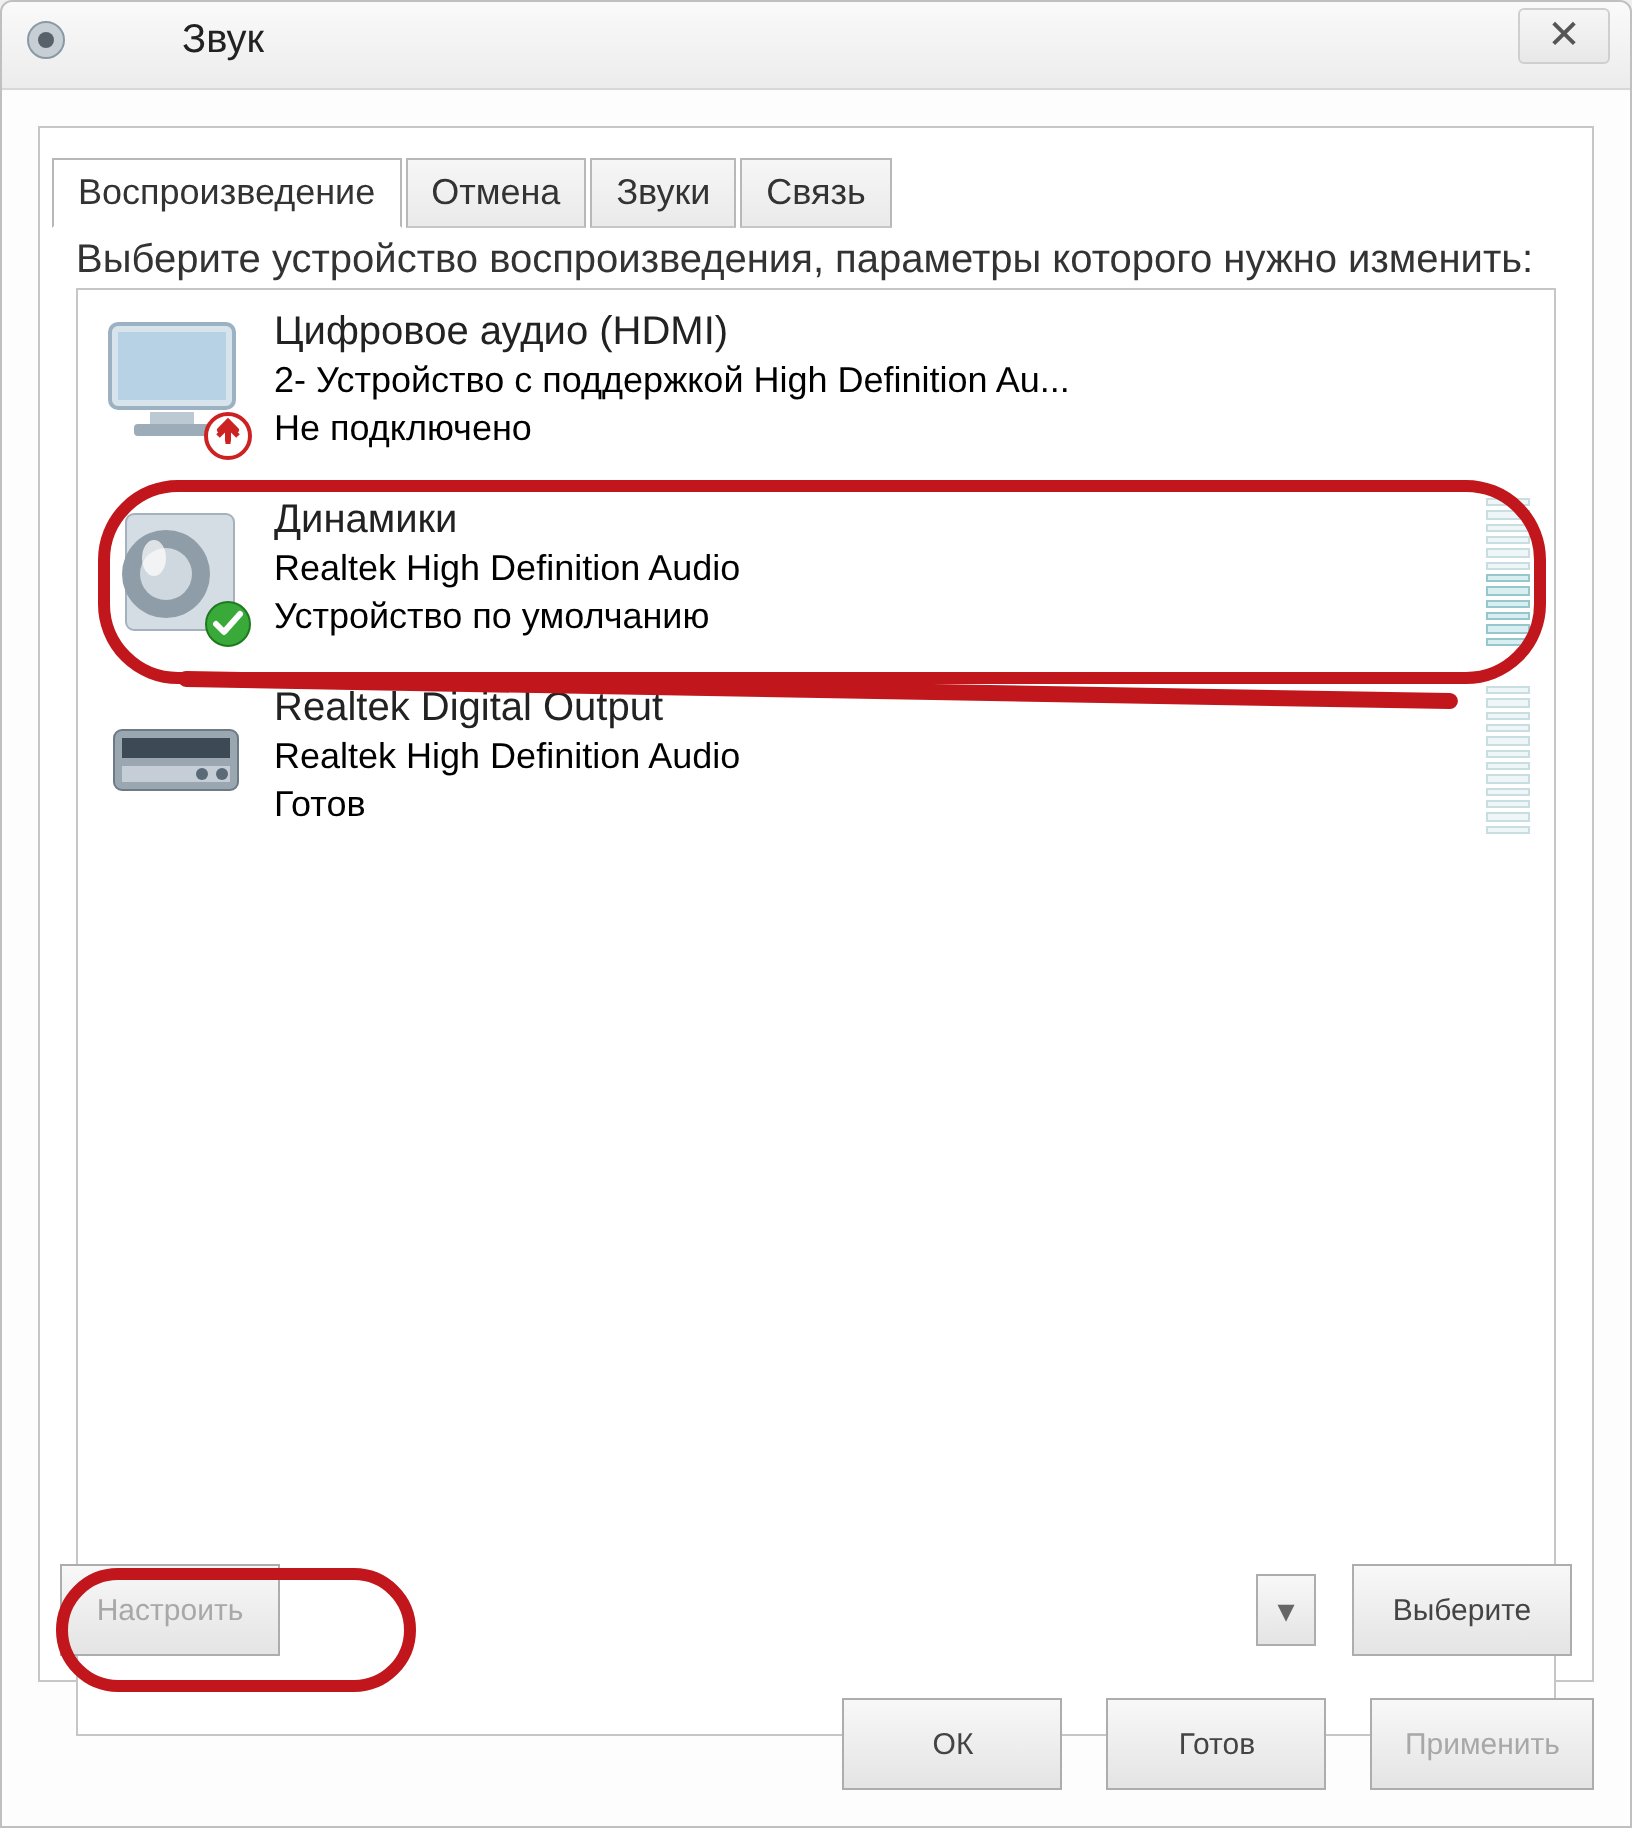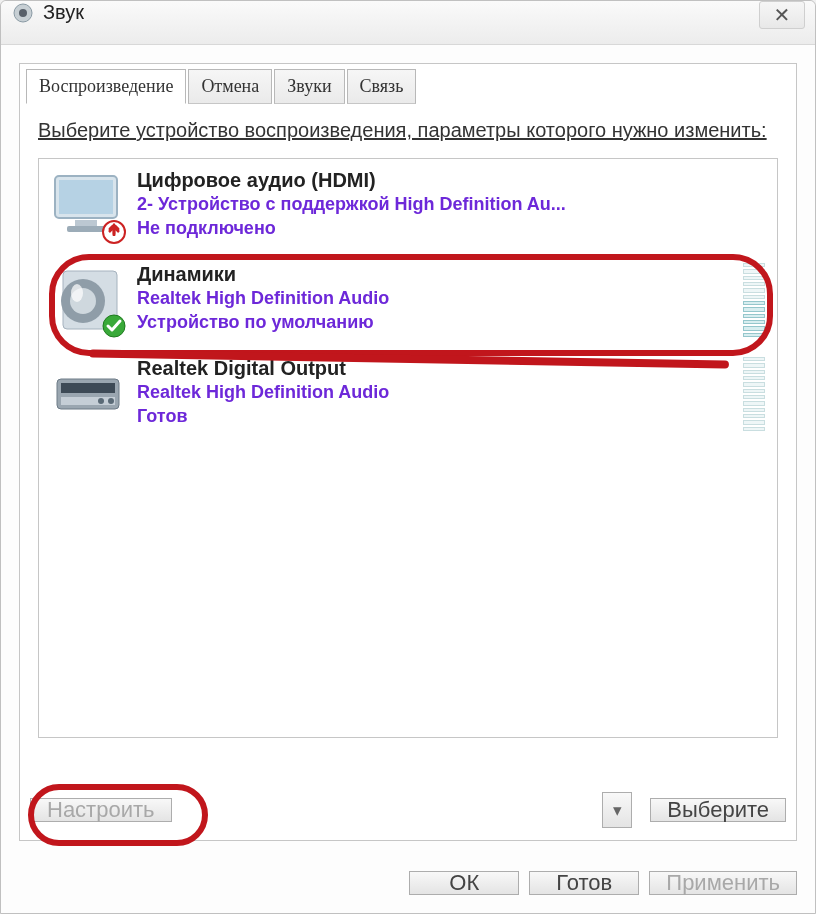--- a/index.html
+++ b/index.html
@@ -18,25 +18,26 @@
     left: 0; top: 0;
     width: 816px;
     height: 914px;
     background: #fdfdfd;
     border: 1px solid #c0c0c0;
     border-radius: 6px 6px 0 0;
   }
   .titlebar {
     height: 44px;
     display: flex;
-    align-items: flex-start;
-    padding: 0 10px;
+    align-items: flex-end;
+    padding: 12px 10px;
     background: linear-gradient(#fafafa,#ececec);
     border-bottom: 1px solid #d8d8d8;
     border-radius: 6px 6px 0 0;
+    gap: 48px;
   }
   .title-icon {
     width: 24px; height: 24px;
     margin-right: 8px;
     display: inline-flex;
     justify-content: center;
     align-items: center;
   }
   .title-text {
     font-size: 20px;
@@ -67,45 +68,41 @@
     padding-left: 6px;
     gap: 2px;
   }
   .tab {
     padding: 6px 12px;
     border: 1px solid #b8b8b8;
     background: linear-gradient(#f6f6f6,#eaeaea);
     font-size: 18px;
     color: #333;
     position: relative;
-    top: 6px;
+    top: 16px;
     border-bottom: 1px solid #c6c6c6;
-    font-family: Liberation Serif, serif;
   }
   .tab.active {
     background: #fff;
     border-bottom-color: #fff;
     z-index: 2;
   }
   .tab-content {
     padding: 18px;
   }
   .instruction {
     font-size: 20px;
     color: #333;
-    margin-bottom: 14px;
     line-height: 28px;
-    text-decoration: underline;
   }
   .device-list {
     border: 1px solid #c6c6c6;
-    height: 580px;
+    height: 724px;
     background: #fff;
     position: relative;
-    font-weight: bold;
   }
   .device-item {
     display: flex;
     padding: 10px 12px;
     align-items: flex-start;
     position: relative;
   }
   .device-icon {
     width: 74px;
     height: 74px;
@@ -116,21 +113,21 @@
     align-items: center;
     justify-content: center;
   }
   .device-text { flex: 1; }
   .device-name {
     font-size: 20px;
     color: #222;
   }
   .device-sub, .device-status {
     font-size: 18px;
-    color: #6d28d9;
+    color: #000000;
     line-height: 24px;
   }
   .vu {
     width: 22px;
     height: 74px;
     flex-shrink: 0;
     margin-left: 8px;
   }
   .vu-bars { width:100%; height:100%; display:flex; flex-direction:column-reverse; gap:2px; }
   .vu-bar { flex:1; background:#d8eef0; border:1px solid #95c7cc; }
@@ -143,25 +140,25 @@
   .highlight {
     position: absolute;
     border: 6px solid #c1161c;
     border-radius: 40px;
     pointer-events: none;
   }
   .hl-speakers { left: 10px; top: 95px; width: 724px; height: 102px; }
   .hl-spk-tail1 { position:absolute; left:50px; top:196px; width:640px; height:8px; background:#c1161c; border-radius:4px; transform:rotate(1deg); pointer-events:none;}
   .hl-configure { left: 8px; top: 591px; width: 180px; height: 62px; }
   .btn {
-    height: 24px;
+    height: 46px;
     padding: 0 16px;
     border: 1px solid #adadad;
     background: linear-gradient(#f8f8f8,#e4e4e4);
-    font-size: 22px;
+    font-size: 15px;
     color: #444;
     display: inline-flex;
     align-items: center;
     justify-content: center;
     min-width: 110px;
   }
   .btn.disabled { color: #a8a8a8; }
   .split-btn {
     display: inline-flex;
     height: 36px;
@@ -179,21 +176,21 @@
     left: 10px; right: 10px; bottom: 12px;
     display: flex;
     align-items: center;
     gap: 18px;
   }
   .spacer { flex:1; }
   .dlg-buttons {
     position: absolute;
     right: 18px; bottom: 18px;
     display: flex;
-    gap: 10px;
+    gap: 22px;
   }
 </style>
 </head>
 <body>
 
 <div class="window">
   <div class="titlebar">
     <span class="title-icon">
       <svg width="22" height="22" viewBox="0 0 22 22">
         <circle cx="11" cy="11" r="9" fill="#c7cfd4" stroke="#8a9aa4"></circle>

